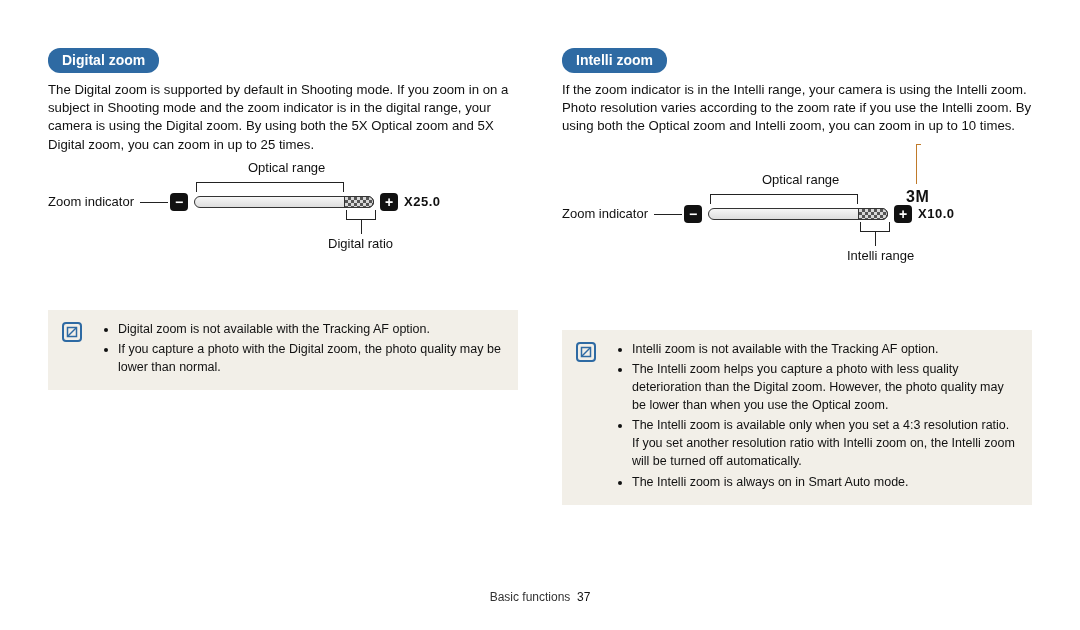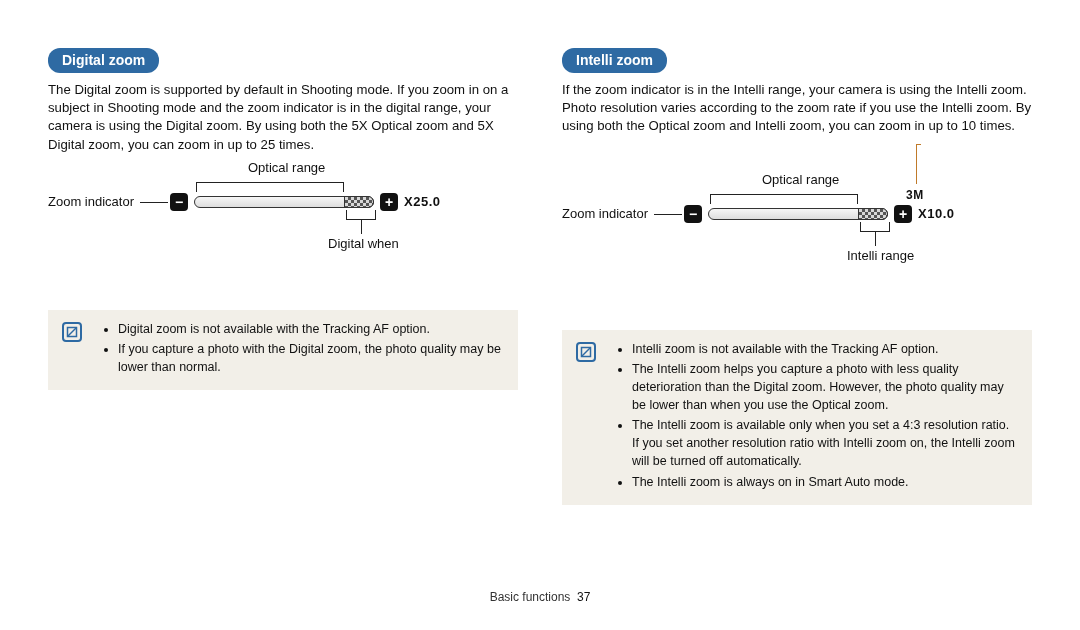--- a/index.html
+++ b/index.html
@@ -30,21 +30,21 @@
     border: 1px solid #333; border-radius: 0 6px 6px 0;
     background:
       repeating-conic-gradient(#555 0 25%, #d8d8d8 0 50%) 0 0/6px 6px;
   }
   .zoom-readout { font-family: "Arial Black", Arial, sans-serif; font-weight: 900; font-size: 13px; letter-spacing: 0.5px; }
   .conn-h { position: absolute; height: 1px; background: #222; }
   .conn-v { position: absolute; width: 1px; background: #222; }
   .bracket { position: absolute; border: 1px solid #222; border-bottom: none; height: 10px; }
   .bracket.down { border-top: none; border-bottom: 1px solid #222; }
   .photo-res { position: absolute; font-size: 13px; line-height: 1.35; }
-  .res-badge { font-family: "Arial Black", Arial, sans-serif; font-weight: 900; font-size: 12px; letter-spacing: 0.5px; }
+  .res-badge { font-family: "Arial Black", Arial, sans-serif; font-weight: 900; font-size: 16px; letter-spacing: 0.5px; }
 
   .note {
     display: flex; align-items: flex-start; gap: 20px;
     background: #f2efe8; padding: 10px 14px 12px; margin-top: 10px;
     font-size: 12.5px; line-height: 1.45;
   }
   .note-col-right .note { margin-top: 18px; }
   .note-icon {
     width: 20px; height: 20px; flex: 0 0 20px; border: 2px solid #2e6aa3; border-radius: 4px;
     display: flex; align-items: center; justify-content: center; color: #2e6aa3;
@@ -85,21 +85,21 @@
           <div class="btn-sq">−</div>
           <div class="track" style="width:180px; margin:0 6px;">
             <div class="checker" style="width:30px;"></div>
           </div>
           <div class="btn-sq">+</div>
           <div class="zoom-readout" style="margin-left:6px;">X25.0</div>
         </div>
 
         <div class="bracket down" style="left:298px; width:30px; top:50px;"></div>
         <div class="conn-v" style="left:313px; top:60px; height:14px;"></div>
-        <div class="label" style="left:280px; top:76px;">Digital when</div>
+        <div class="label" style="left:280px; top:76px;">Digital ratio</div>
       </div>
 
       <div class="note">
         <div class="note-icon">
           <svg viewBox="0 0 24 24" fill="none" stroke="currentColor" stroke-width="3">
               <path d="M3 3h18v18H3z"></path>
               <path d="M3 21L21 3"></path>
             </svg>
         </div>
         <ul>

